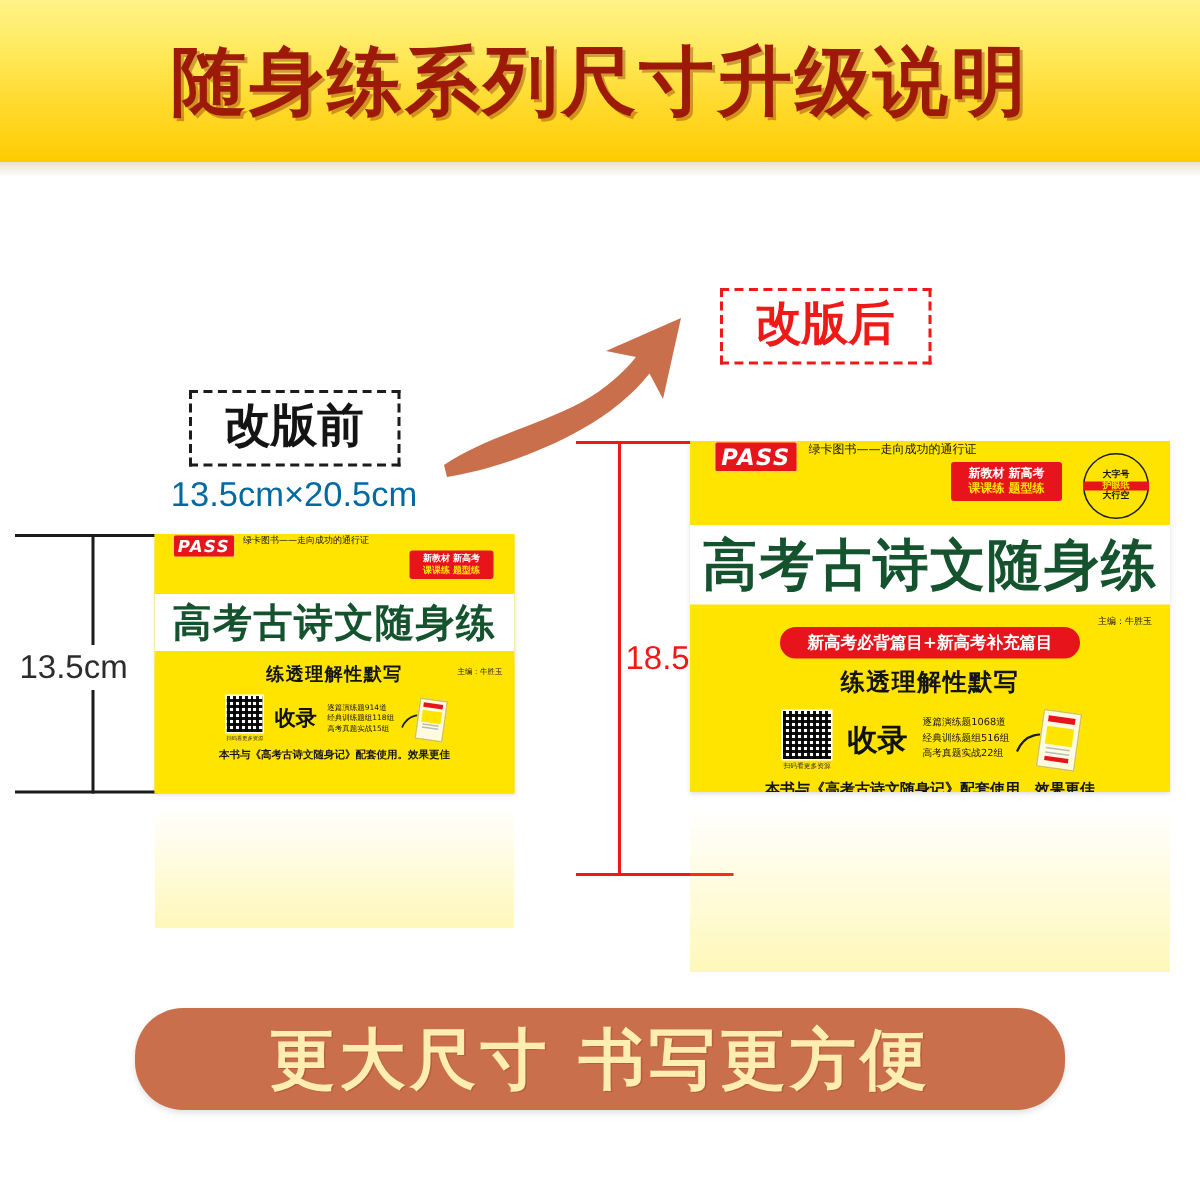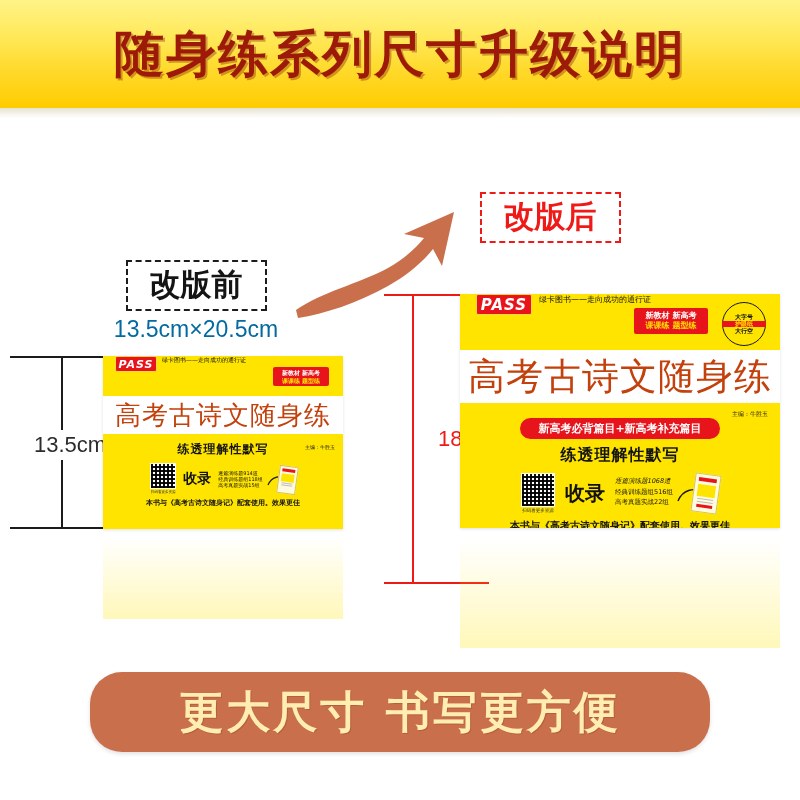--- a/index.html
+++ b/index.html
@@ -102,21 +102,20 @@
     width: 1.6px;
     top: 0;
   }
   .measure .mval {
     position: absolute;
     font-size: 22px;
     white-space: nowrap;
     font-family: "Liberation Sans", sans-serif;
     background: #ffffff;
     padding: 2px 3px;
-    margin-left: 21px;
   }
 
   #measure-left { left: 10px; top: 238px; width: 95px; height: 173px; }
   #measure-left .tick, #measure-left .bar { background: #1b1b1b; }
   #measure-left .tick { width: 95px; }
   #measure-left .bar  { left: 51px; height: 173px; }
   #measure-left .mval { color: #2c2c2c; left: 0px; top: 74px; }
 
   #measure-right { left: 384px; top: 176px; width: 105px; height: 290px; }
   #measure-right .tick, #measure-right .bar { background: #ef1a17; }
@@ -140,22 +139,22 @@
   .book-mid {
     position: relative;
     background: #ffffff;
     display: flex;
     align-items: center;
     justify-content: center;
     border-bottom: 2px solid #ffe400;
   }
   .book-title {
     font-family: "DejaVu Serif", "Liberation Serif", serif;
-    font-weight: 400;
-    color: #c2410c;
+    font-weight: 700;
+    color: #14532d;
     white-space: nowrap;
     letter-spacing: 1px;
   }
   .book-bot {
     position: relative;
     background: #ffe400;
   }
 
   
   .pass-logo {
@@ -288,21 +287,21 @@
     transform: scaleY(-1);
     -webkit-mask-image: linear-gradient(to top, rgba(0,0,0,0) 8%, rgba(0,0,0,0.85) 95%);
     mask-image: linear-gradient(to top, rgba(0,0,0,0) 8%, rgba(0,0,0,0.85) 95%);
     pointer-events: none;
   }
 
   
   .bottom-banner {
     position: absolute;
     left: 90px; top: 672px;
-    width: 620px; height: 80px;
+    width: 620px; height: 68px;
     background: #ca6f4b;
     border-radius: 32px;
     display: flex;
     align-items: center;
     justify-content: center;
     box-shadow: 0 2px 4px rgba(0,0,0,0.12);
   }
   .bottom-text {
     font-family: "DejaVu Sans", "Liberation Sans", sans-serif;
     font-size: 44px;
@@ -435,21 +434,21 @@
 
       <div class="sub-headline" style="font-size:16px; margin-top:6px;">练透理解性默写</div>
 
       <div style="display:flex; align-items:center; justify-content:center; gap:10px; margin-top:6px;">
         <div>
           <div class="qr" style="width:32px; height:32px;"></div>
           <div class="qr-cap" style="font-size:4.5px; margin-top:1px;">扫码看更多资源</div>
         </div>
         <div class="shoulu" style="font-size:20px;">收录</div>
         <div>
-          <div class="stat-line" style="font-size:6.5px; margin:0 0;font-style:italic;">逐篇演练题1068道</div>
+          <div class="stat-line" style="font-size:6.5px; margin:0 0;">逐篇演练题1068道</div>
           <div class="stat-line" style="font-size:6.5px; margin:1.5px 0;">经典训练题组516组</div>
           <div class="stat-line" style="font-size:6.5px; margin:1.5px 0;">高考真题实战22组</div>
         </div>
         <div style="position:relative; width:36px; height:42px;">
           <svg width="34" height="20" viewBox="0 0 34 20" style="position:absolute; left:-6px; top:13px;">
             <path d="M1 16 C 6 4, 18 2, 26 8 L 21 5 M26 8 L 22 13" fill="none" stroke="#1a1a1a" stroke-width="1.4"></path>
           </svg>
           <div class="mini-book" style="left:10px; top:2px; width:24px; height:37px;">
             <div class="mb-strip" style="height:4px; margin:3px;"></div>
             <div class="mb-band" style="height:12px; margin:1px 3px;"></div>

